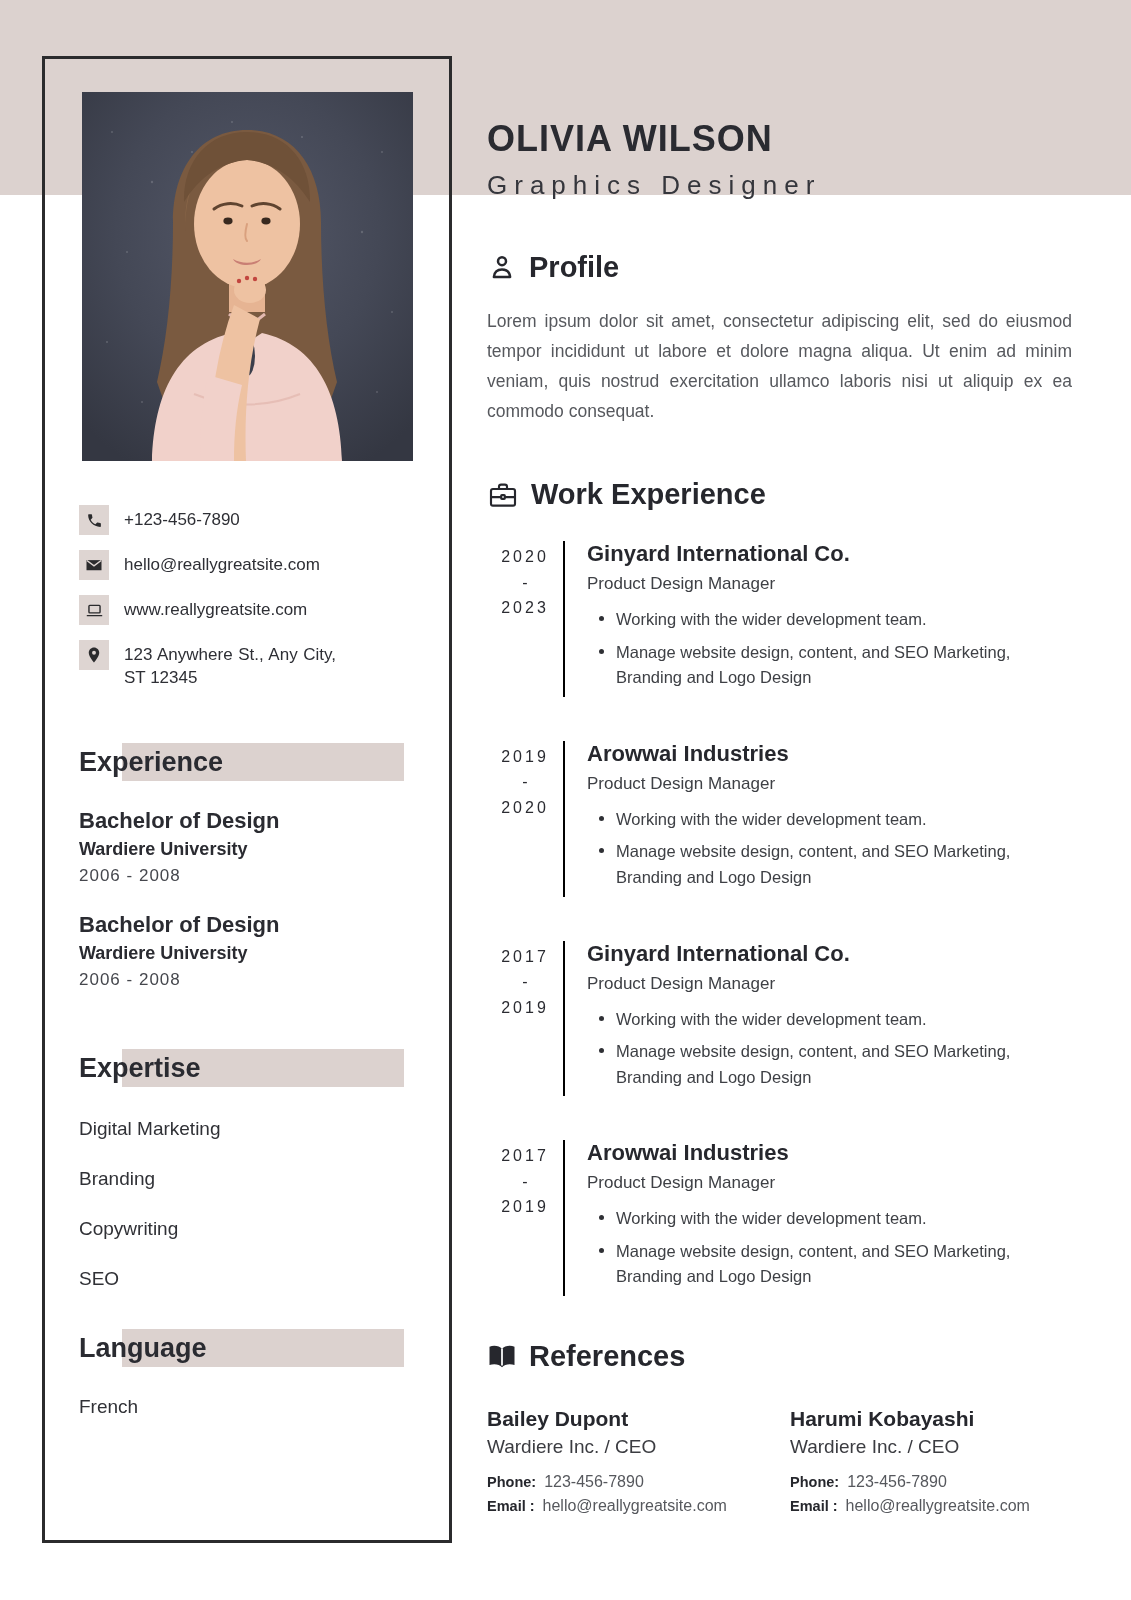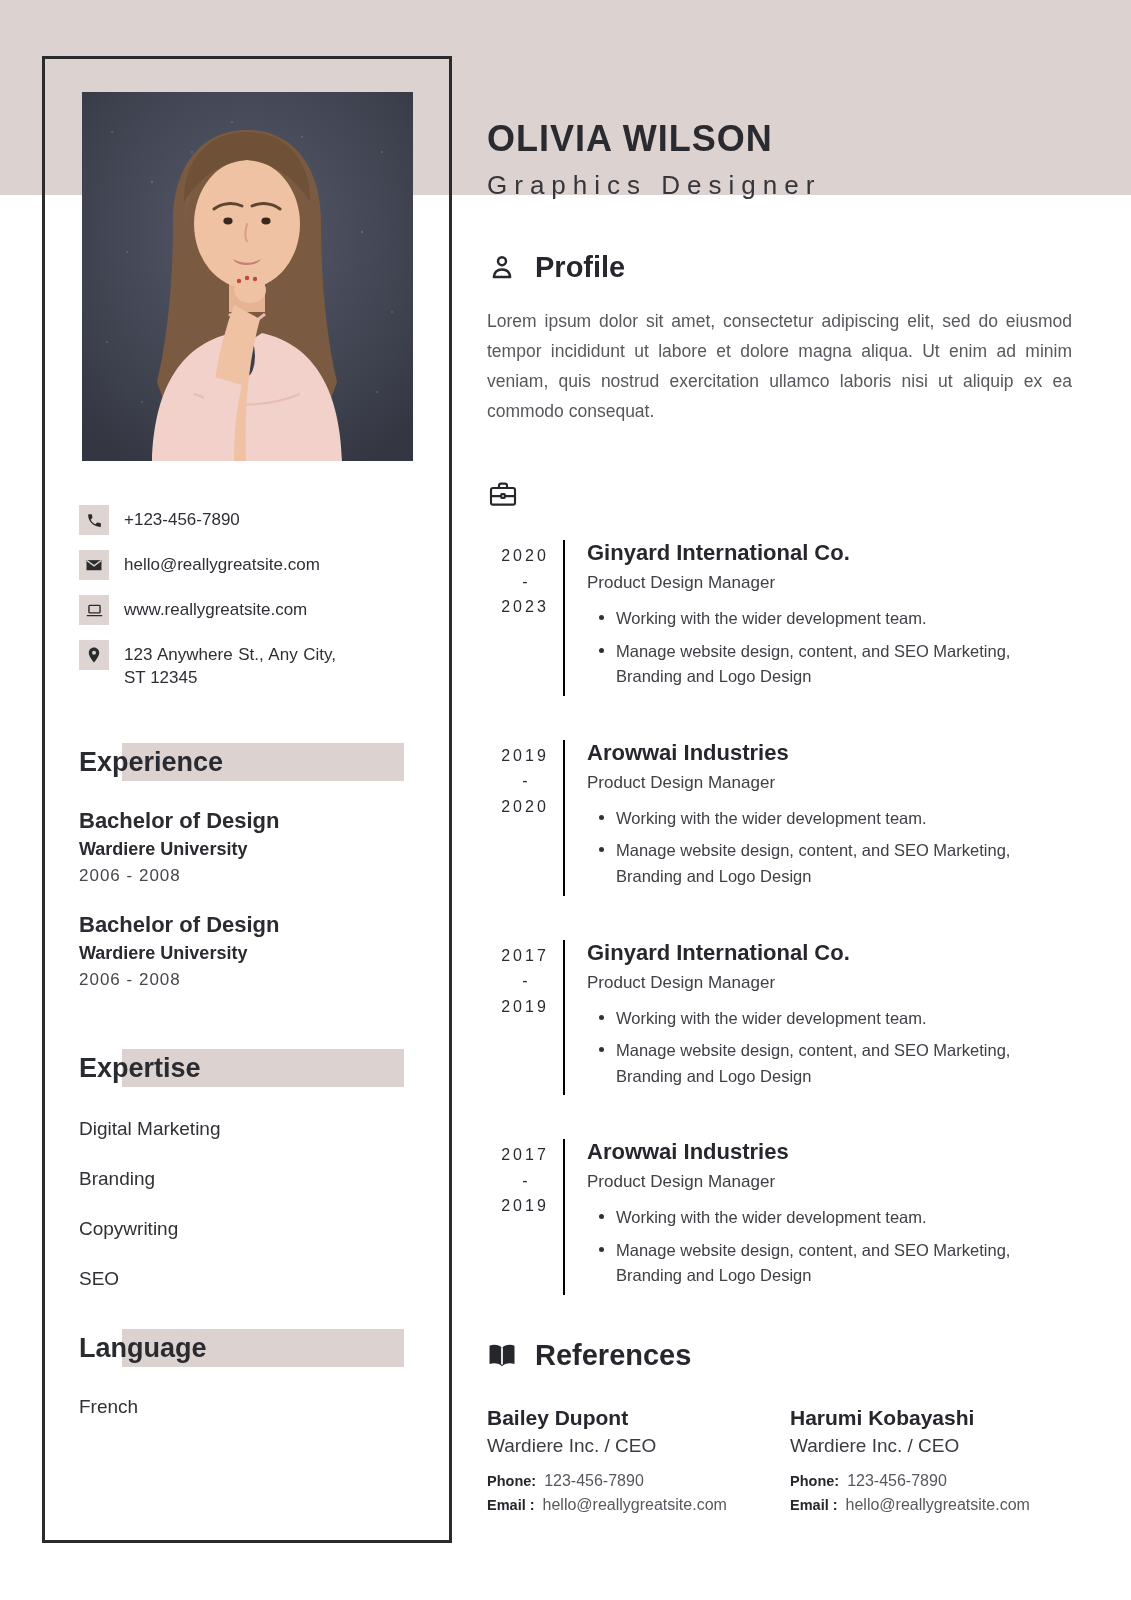--- a/index.html
+++ b/index.html
@@ -34,21 +34,21 @@
   .exp-sec .plain-list li{font-size:19px;color:#303136;margin-bottom:28px;}
   .lang-sec .side-heading{margin-top:38px;}
   .lang-sec .plain-list{margin-top:28px;}
   .lang-sec .plain-list li{font-size:19px;color:#303136;margin-bottom:24px;}
 
   
   .right-col{position:absolute;left:487px;top:0;width:585px;}
   .name{margin:120px 0 0;font-size:36px;line-height:1.05;font-weight:800;letter-spacing:1px;color:#2a2b31;}
   .subtitle{margin-top:12px;font-size:26px;letter-spacing:7px;color:#35363c;}
 
-  .sec-head{display:flex;align-items:center;gap:18px;font-size:29px;font-weight:700;color:#26272d;}
+  .sec-head{display:flex;align-items:center;gap:12px;font-size:29px;font-weight:700;color:#26272d;}
   .sec-icon{flex:none;display:flex;align-items:center;justify-content:center;}
 
   .profile-sec .sec-head{margin-top:50px;}
   .profile-text{margin-top:22px;font-size:17.5px;line-height:1.72;color:#56585d;text-align:justify;}
 
   .work-sec .sec-head{margin-top:52px;}
   .jobs{margin-top:30px;}
   .job{display:flex;margin-bottom:44px;}
   .job-years{width:76px;flex:none;text-align:center;font-size:16px;font-weight:400;
              letter-spacing:3px;line-height:1.6;color:#2a2b31;padding-top:3px;}
@@ -224,20 +224,21 @@
     <section class="work-sec">
       <div class="sec-head">
         <span class="sec-icon">
           <svg viewBox="0 0 24 24" width="32" height="32" fill="none" stroke="#26272d" stroke-width="1.6">
               <rect x="3" y="7.5" width="18" height="12.5" rx="1.5"></rect>
               <path d="M9 7.5V5.8c0-.9.7-1.6 1.6-1.6h2.8c.9 0 1.6.7 1.6 1.6v1.7"></path>
               <path d="M3 13.6h7.4M13.6 13.6H21"></path>
               <rect x="10.6" y="12.1" width="2.8" height="2.8" rx="0.6"></rect>
             </svg>
         </span>
+        <span>Work Experience</span>
       </div>
 
       <div class="jobs">
 
         <div class="job">
           <div class="job-years">
             <span>2020</span>
             <span class="dash">-</span>
             <span>2023</span>
           </div>

